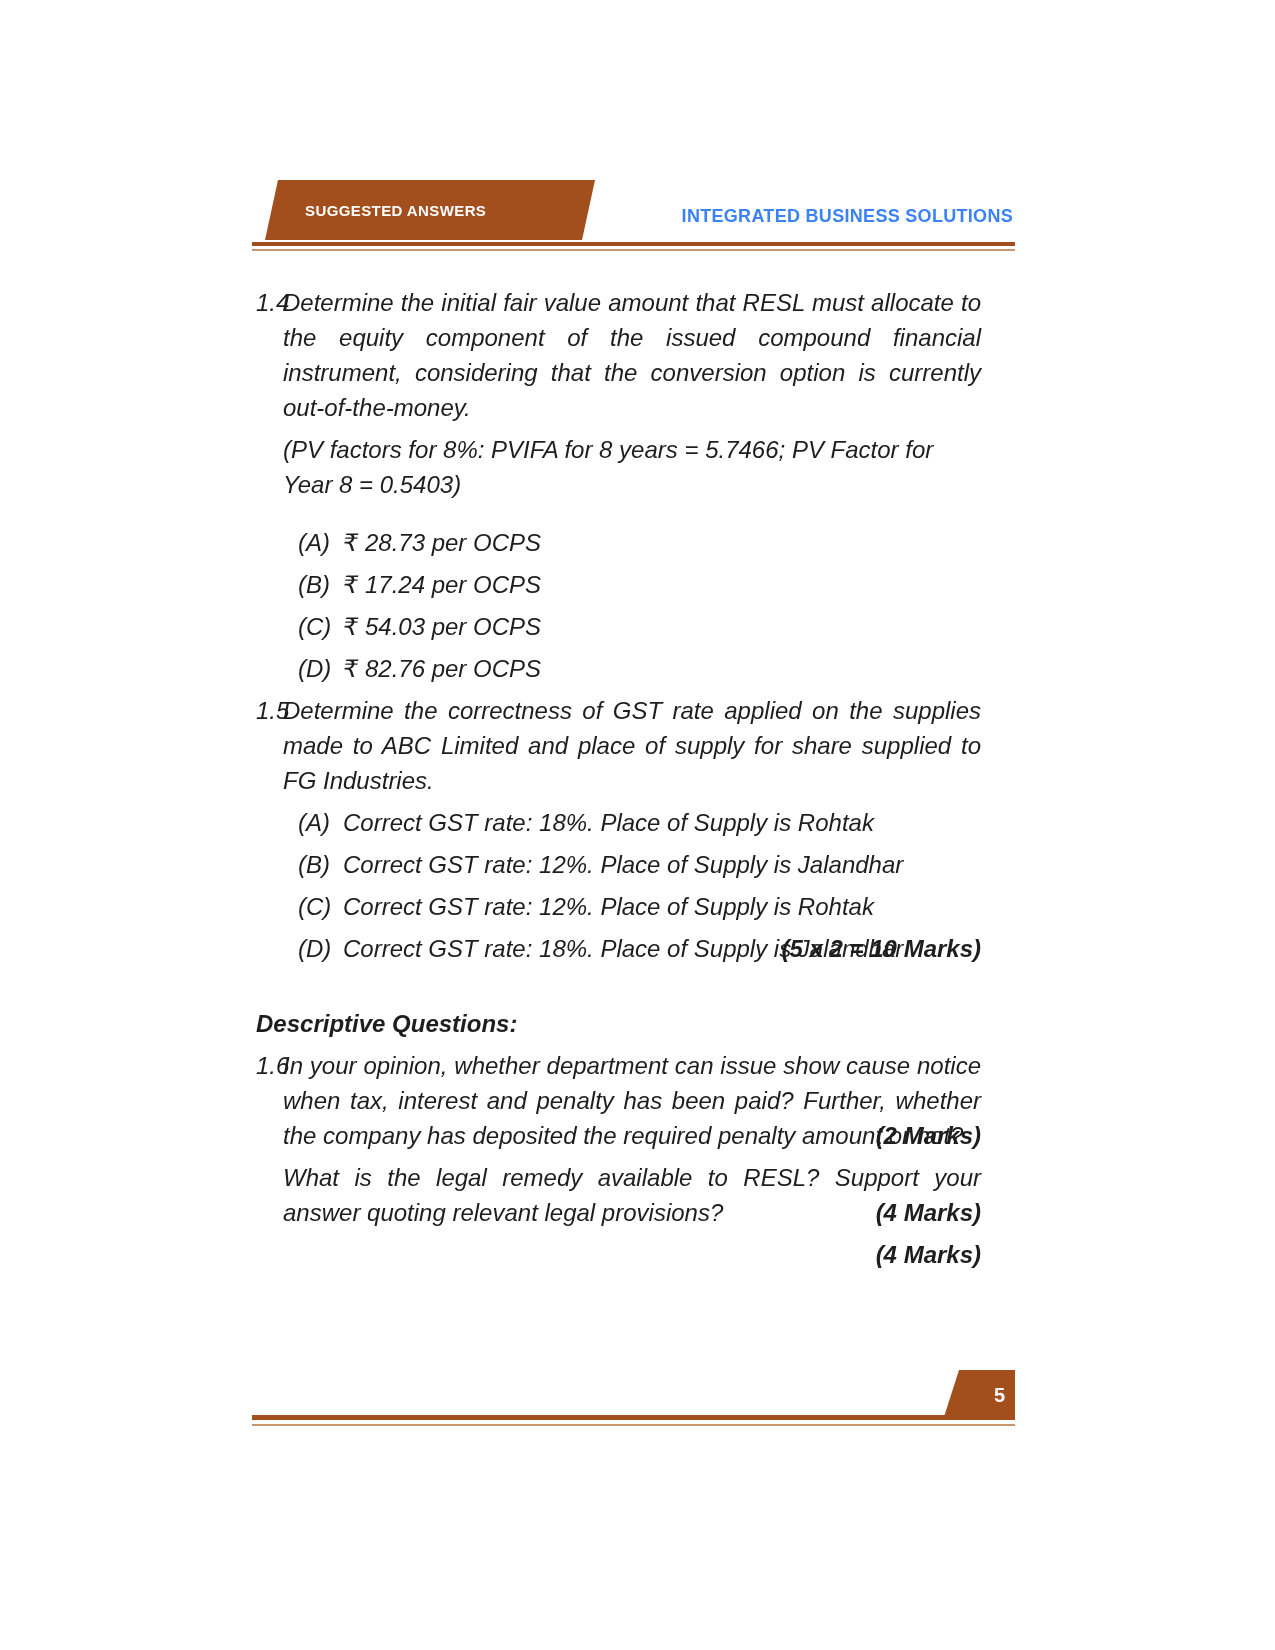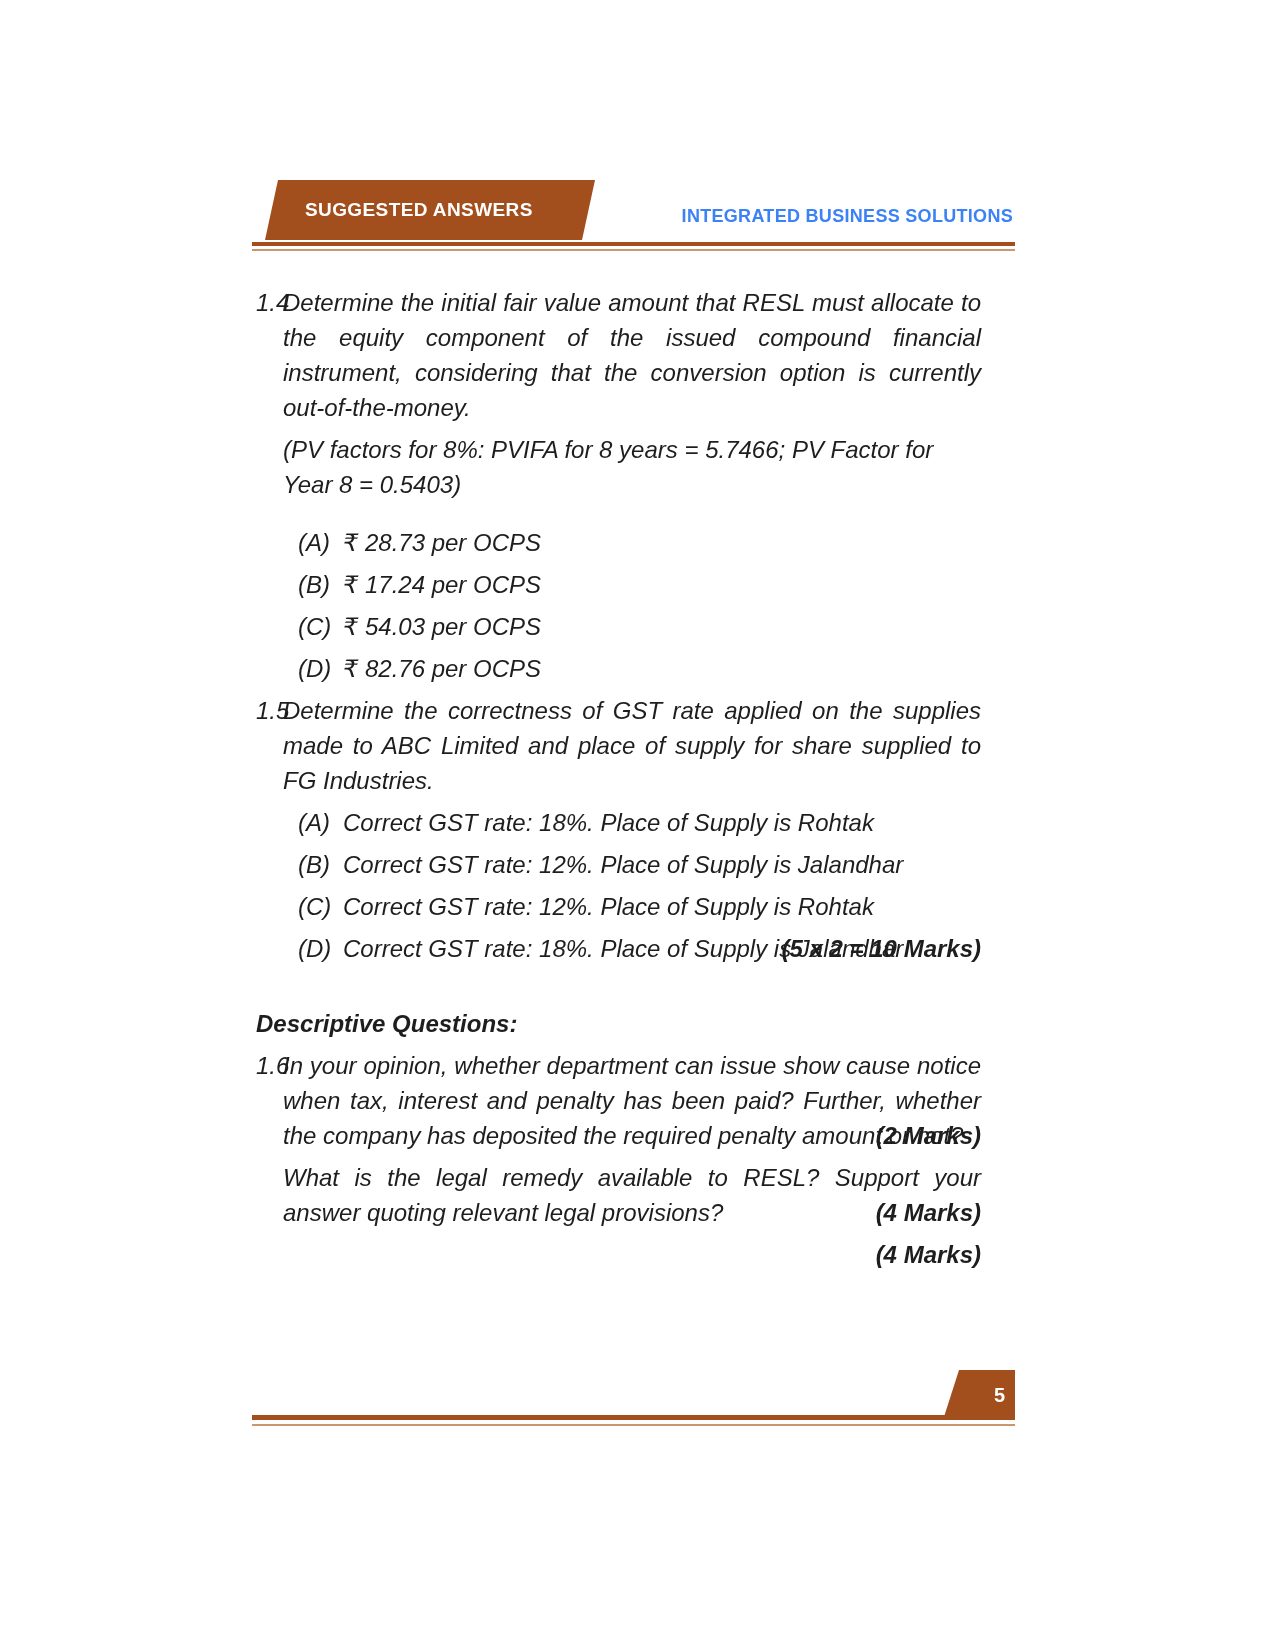--- a/index.html
+++ b/index.html
@@ -14,21 +14,21 @@
   }
   
   .banner {
     position:absolute; left:265px; top:180px;
     width:330px; height:60px;
     background:#a24e1d;
     clip-path:polygon(13px 0, 100% 0, calc(100% - 13px) 100%, 0 100%);
     display:flex; align-items:center;
   }
   .banner-label {
-    color:#ffffff; font-weight:bold; font-size:19px;
+    color:#ffffff; font-weight:bold; font-size:15px;
     letter-spacing:.4px; padding-left:40px; white-space:nowrap;
   }
   .header-title {
     position:absolute; right:262px; top:206px;
     color:#3b82f6; font-weight:bold; font-size:18px;
     letter-spacing:.3px; white-space:nowrap;
   }
   .rule-top-1 { position:absolute; left:252px; top:242px; width:763px; height:4px; background:#a24e1d; }
   .rule-top-2 { position:absolute; left:252px; top:249px; width:763px; height:2px; background:#c89670; }
   

